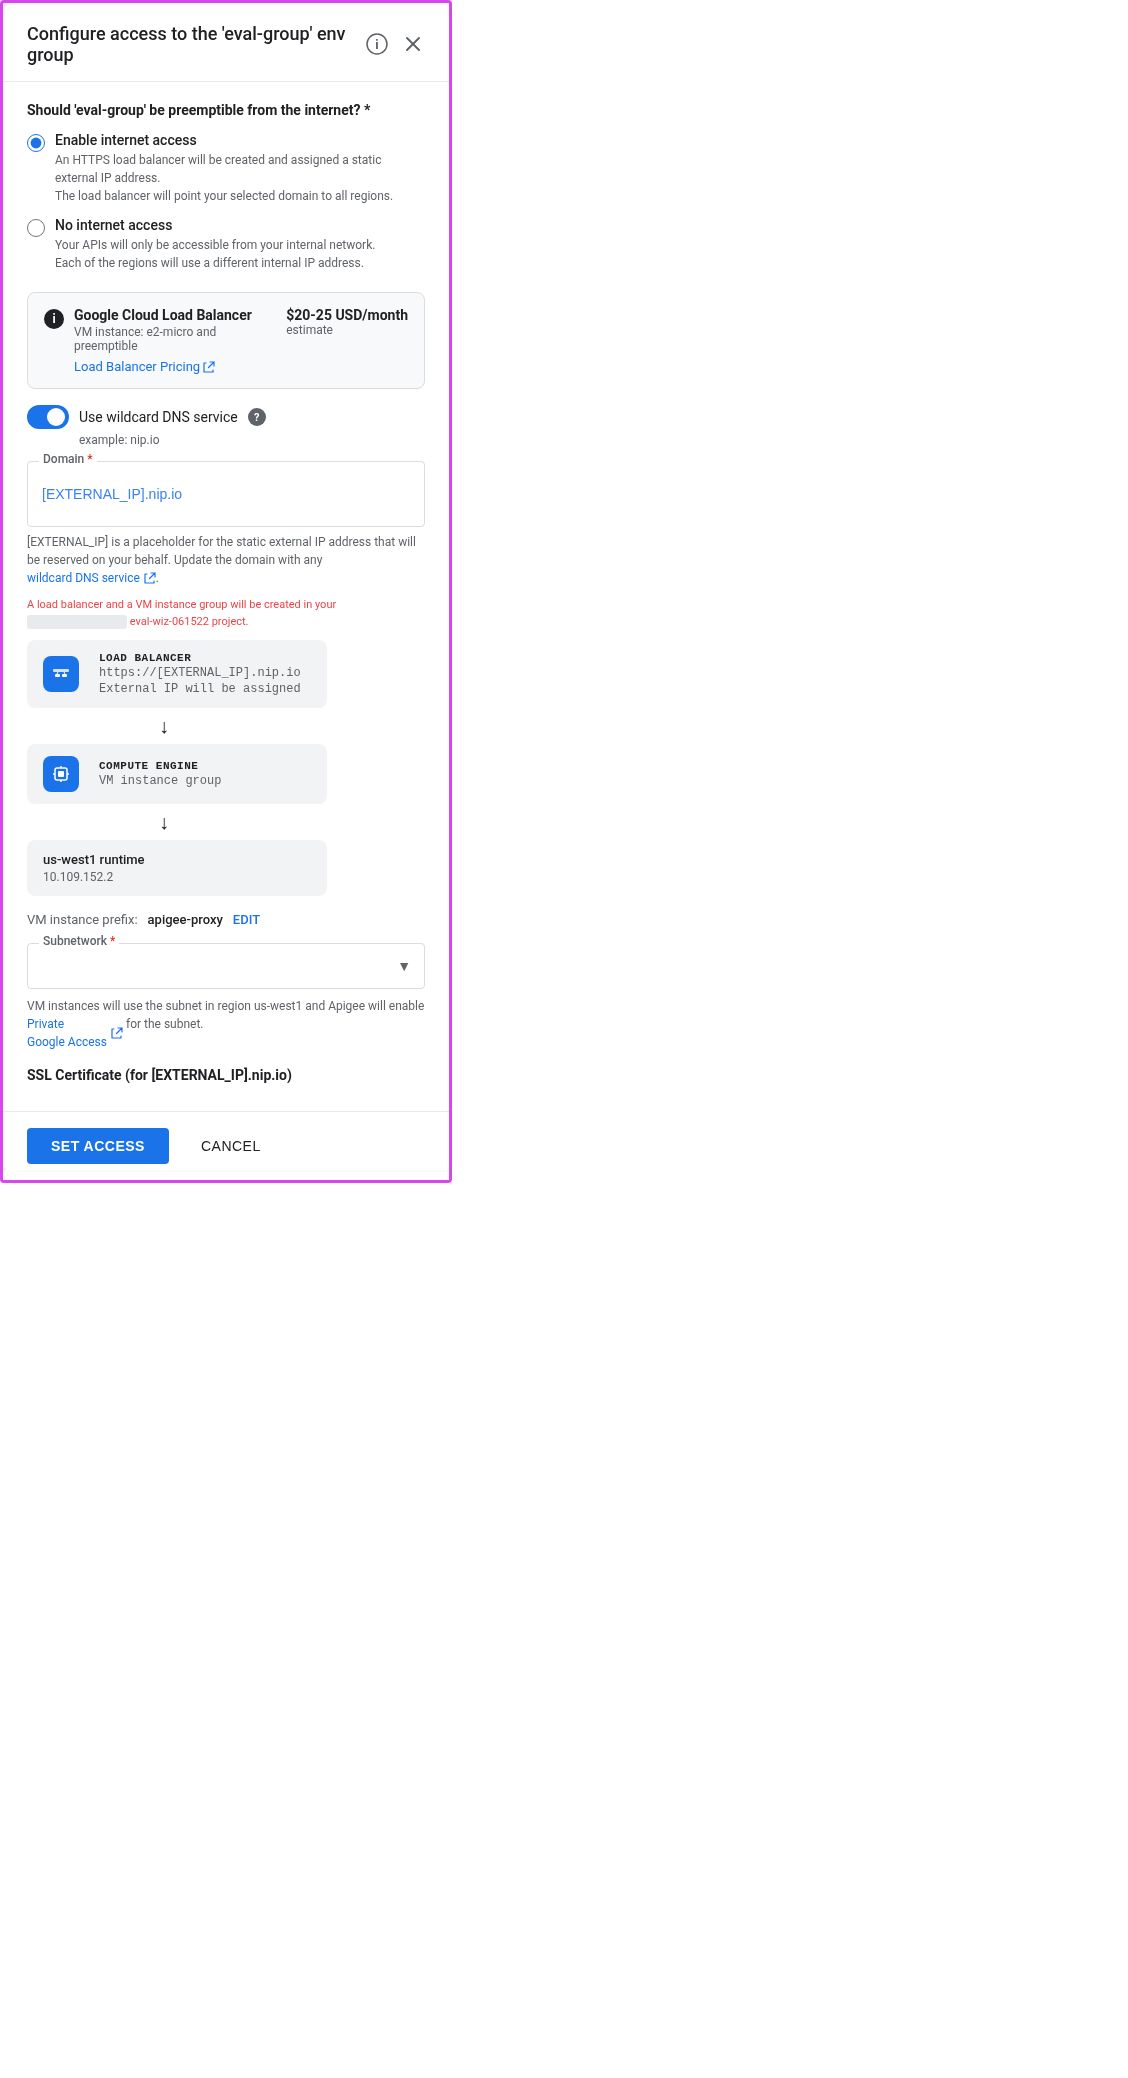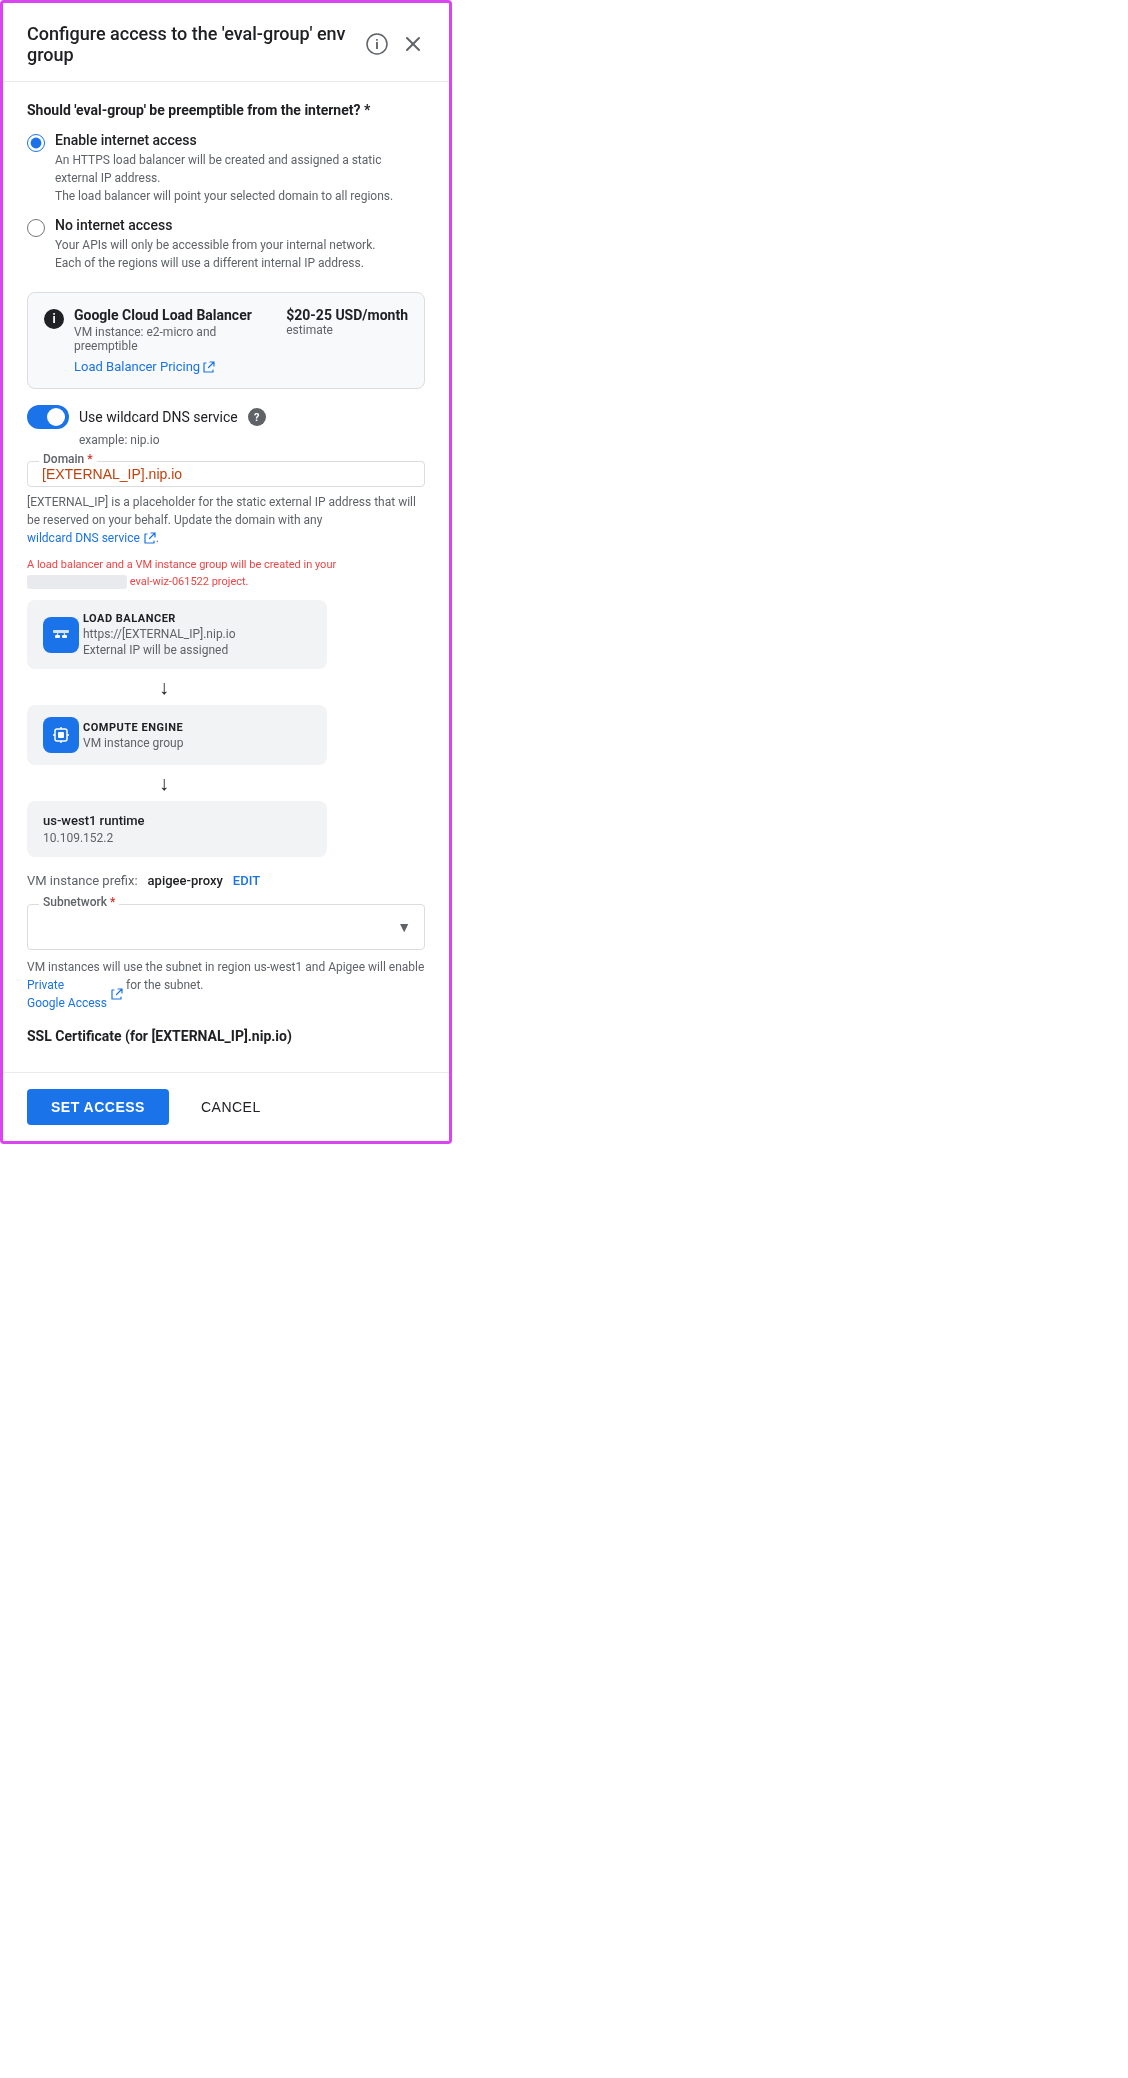--- a/index.html
+++ b/index.html
@@ -207,24 +207,24 @@
       background: #fff;
       padding: 0 4px;
       font-size: 12px;
       color: #5f6368;
       font-weight: 500;
     }
     .field-input {
       width: 100%;
       border: 1px solid #dadce0;
       border-radius: 4px;
-      padding: 4px 14px;
+      padding: 24px 14px;
       font-size: 14px;
       outline: none;
-      color: #c2410c;
+      color: #3b82f6;
     }
     .field-hint {
       font-size: 12px;
       color: #5f6368;
       margin-top: 6px;
       line-height: 1.5;
     }
     .inline-link {
       color: #1a73e8;
       text-decoration: none;
@@ -253,22 +253,23 @@
       align-items: flex-start;
       gap: 0;
       margin-bottom: 16px;
     }
     .infra-card {
       background: #f1f3f4;
       border-radius: 8px;
       padding: 12px 16px;
       display: flex;
       align-items: center;
-      gap: 4px;
+      gap: 20px;
       width: 300px;
+      font-family: Liberation Mono, monospace;
     }
     .infra-icon {
       width: 36px;
       height: 36px;
       background: #1a73e8;
       border-radius: 8px;
       display: flex;
       align-items: center;
       justify-content: center;
       flex-shrink: 0;

